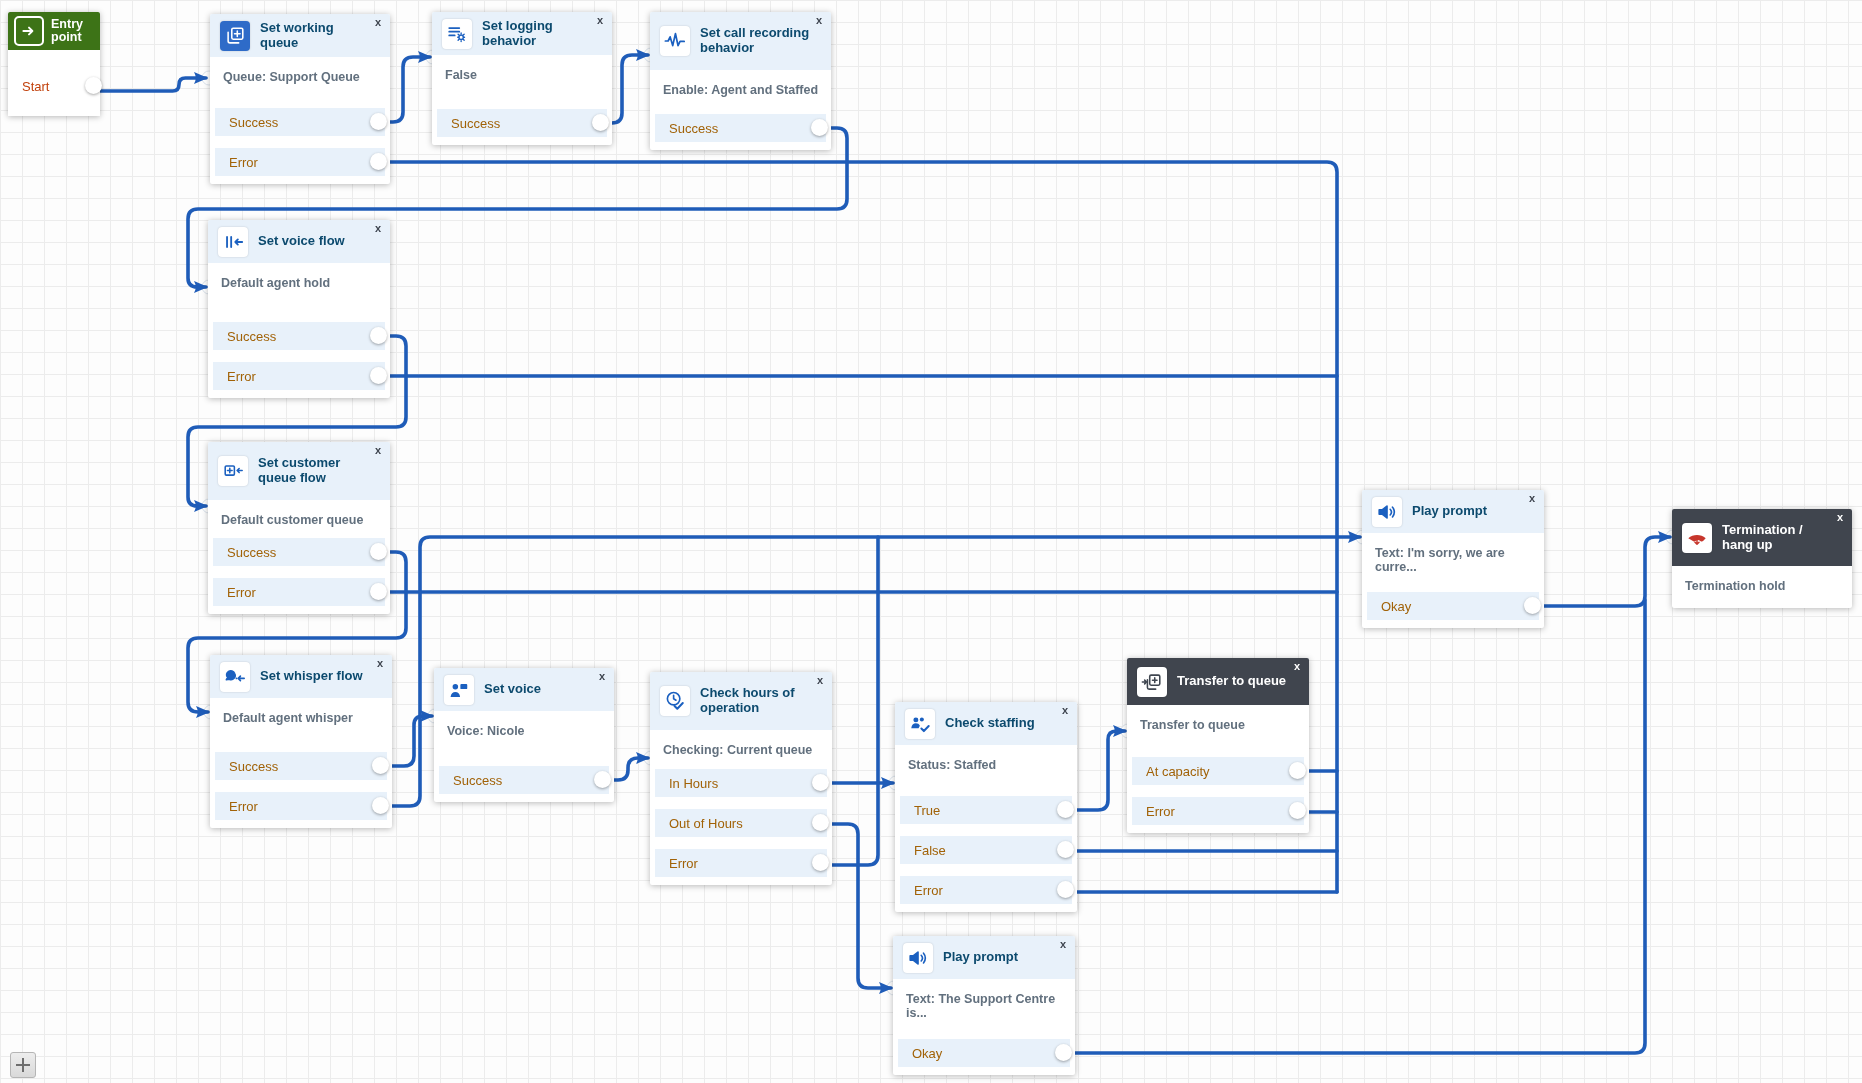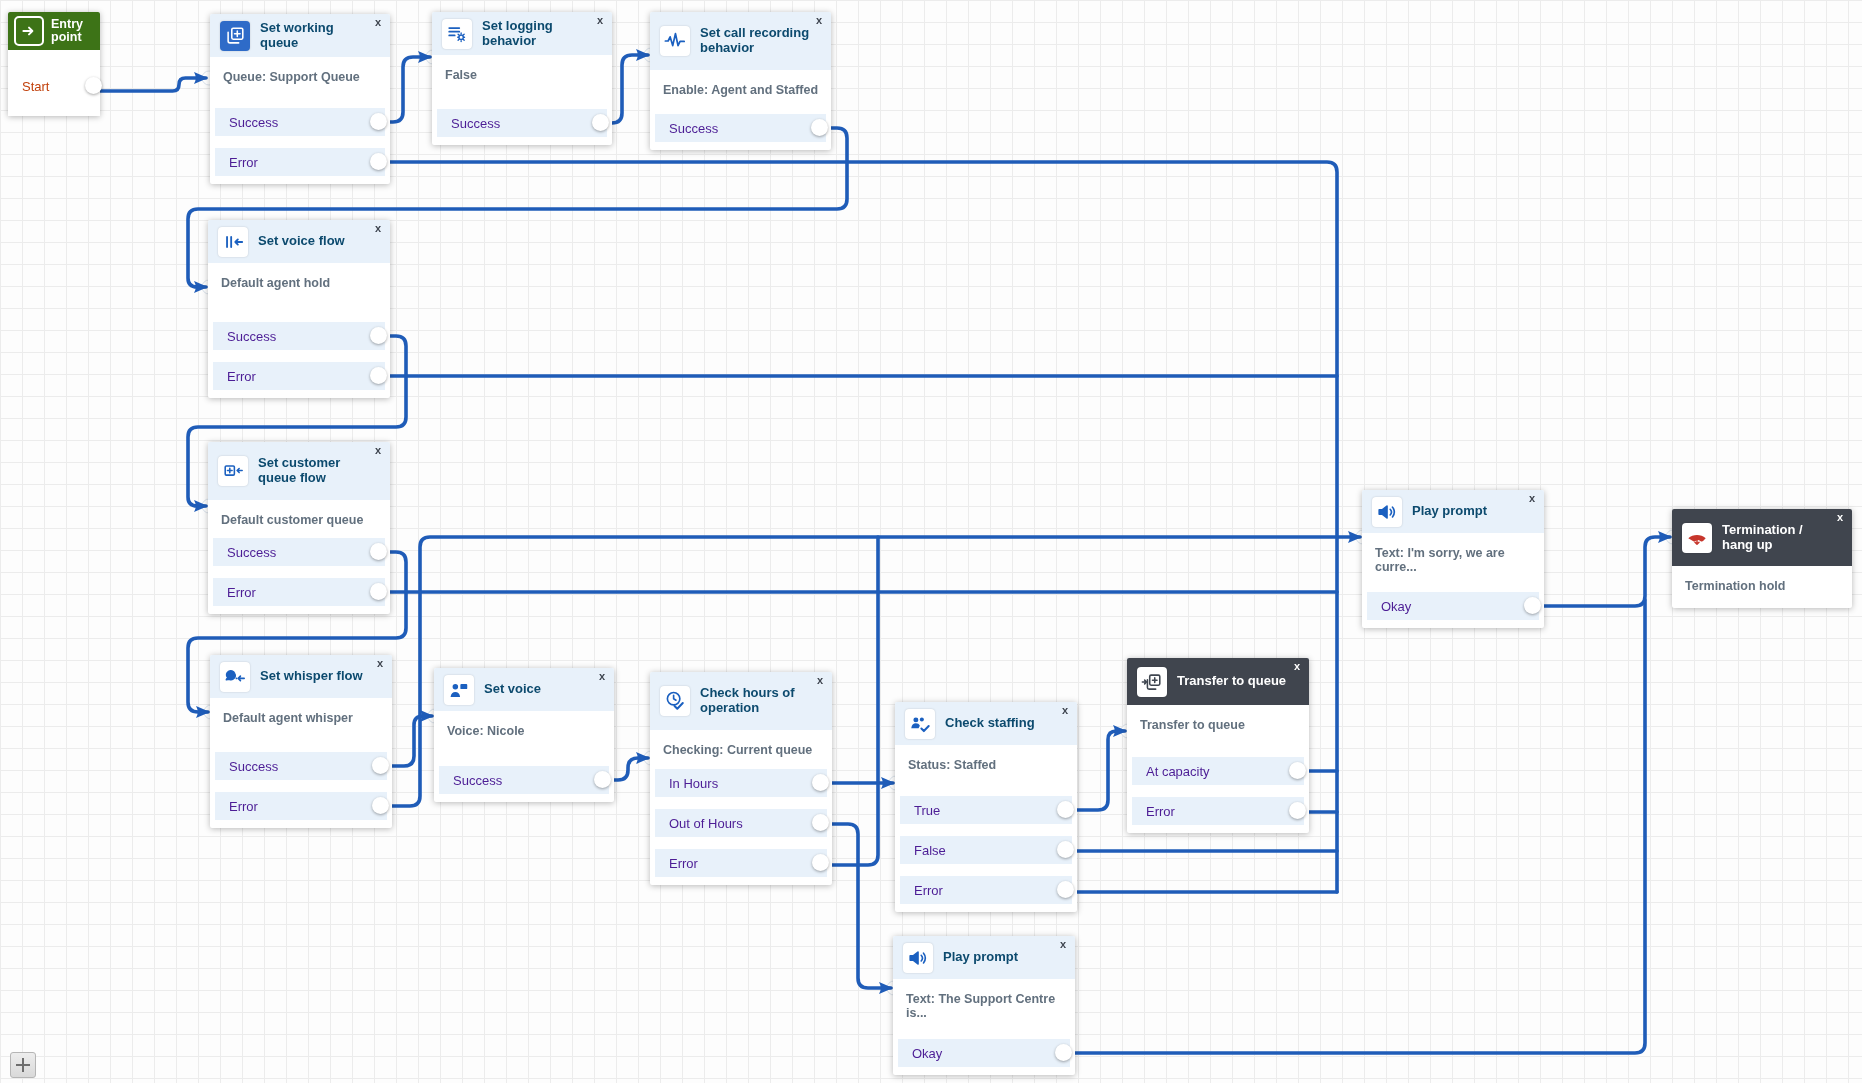--- a/index.html
+++ b/index.html
@@ -17,21 +17,21 @@
   .tile{width:30px;height:30px;border-radius:4px;background:#fff;display:flex;align-items:center;justify-content:center;flex:none;box-shadow:0 0 2px rgba(0,0,0,.18);}
   .tile.blue{background:#2e6bc8;color:#fff;}
   .tile.white{color:#1b60c0;}
   .tile.dark-glyph{color:#3f4650;}
   .tile.red-glyph{color:#c7362c;}
   .tile svg{width:22px;height:22px;display:block;}
   .close{position:absolute;top:3px;right:9px;font-size:11px;font-weight:bold;color:#3f4650;line-height:1;cursor:pointer;}
   .hdr.dark .close{color:#fff;}
   .body-txt{padding:13px 0 0 13px;font-size:12.5px;font-weight:bold;color:#62707e;}
   .rows{position:absolute;left:5px;right:5px;bottom:8px;display:flex;flex-direction:column;gap:12px;}
-  .row{height:28px;background:#e8f1fa;display:flex;align-items:center;position:relative;font-size:13px;color:#4c1d95;padding-left:14px;}
+  .row{height:28px;background:#e8f1fa;display:flex;align-items:center;position:relative;font-size:13px;color:#a16207;padding-left:14px;}
   .port{position:absolute;right:-2px;top:5px;width:17px;height:17px;border-radius:50%;background:#fff;box-shadow:0 1px 3px rgba(0,0,0,.35);}
   
   .entry{position:absolute;background:#fff;border-radius:0;box-shadow:0 1px 6px rgba(0,0,0,.28);}
   .entry-hdr{height:38px;background:#3d7317;border-radius:2px 2px 0 0;display:flex;align-items:center;gap:7px;padding:0 6px;}
   .entry-hdr .etile{width:26px;height:26px;border-radius:5px;border:2px solid #fff;background:#3d7317;display:flex;align-items:center;justify-content:center;flex:none;}
   .entry-hdr .etile svg{width:18px;height:18px;display:block;}
   .entry-ttl{color:#fff;font-weight:bold;font-size:12.5px;line-height:1.05;}
   .start-row{position:relative;margin-top:22px;height:28px;display:flex;align-items:center;font-size:13px;color:#c2410c;padding-left:14px;}
   
   .add-btn{position:absolute;width:24px;height:24px;border-radius:3px;background:linear-gradient(#ededed,#d9d9d9);border:1px solid #b5b5b5;cursor:pointer;}

